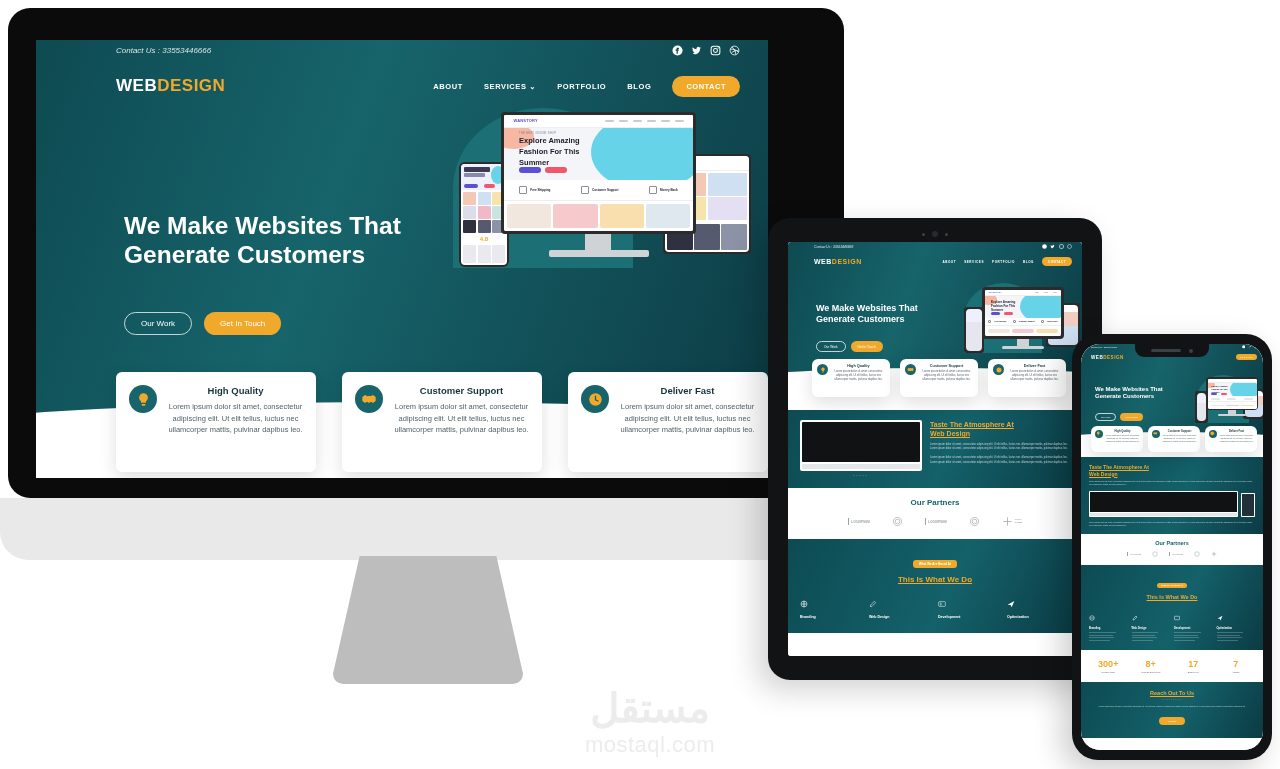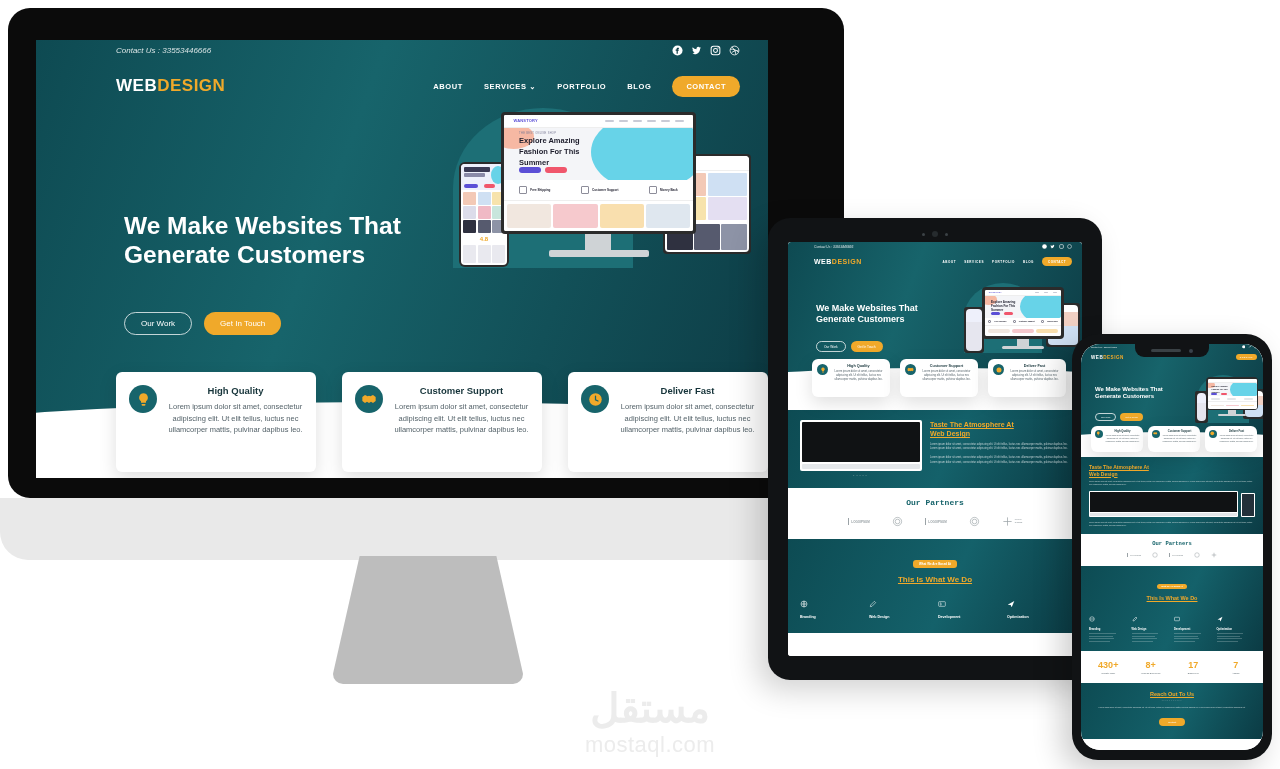--- a/index.html
+++ b/index.html
@@ -178,21 +178,21 @@
   .t .cards { position:absolute; left:24px; top:117px; gap:10px; z-index:6; }
   .t .card { width:78px; height:38px; padding:5px; gap:4px; }
   .t .card-ico { width:11px; height:11px; font-size:6px; }
   .t .card-title { font-size:3.8px; margin-bottom:2px; }
   .t .card-txt { font-size:2.7px; line-height:1.45; }
 
   
   .sec-white { background:#ffffff; }
   .sec-teal { background: linear-gradient(115deg,#0d4b53,#14616a 55%,#0b3b44); }
   .sec-heading-orange { color:#f0a92a; font-weight:700;text-decoration:underline; }
-  .sec-heading-teal { color:#17646b; font-weight:700;font-family:Liberation Mono, monospace; }
+  .sec-heading-teal { color:#17646b; font-weight:700; }
   .lorem { color:#c7d6d8; line-height:1.6; }
   .badge-pill { background:#f0a92a; color:#fff; border-radius:3px; display:inline-block; font-weight:700; }
   .partners { display:flex; align-items:center; justify-content:center; }
   .plogo { color:#9aa2a6; display:flex; align-items:center; gap:2px; font-weight:700; }
   .plogo .mark { background:#9aa2a6; display:block; }
   .svc-row { display:flex; }
   .svc { flex:1; text-align:left; }
   .svc .sico { color:#ffffff; }
   .svc .sname { color:#ffffff; font-weight:700; }
   .svc .sline { background:rgba(255,255,255,.22); }
@@ -914,21 +914,21 @@
               <span class="sline" style="display:block;height:1px;width:70%;margin-top:2px;"></span>
               <span class="sline" style="display:block;height:1px;width:62%;margin-top:1.5px;"></span>
               <span class="sline" style="display:block;height:1px;width:66%;margin-top:1.5px;"></span>
               <span class="sline" style="display:block;height:1px;width:55%;margin-top:1.5px;"></span>
             </div>
           </div>
         </div>
 
         <div class="stats-row" style="padding:9px 6px;">
           <div class="stat">
-            <div class="num" style="font-size:9px;">430+</div>
+            <div class="num" style="font-size:9px;">300+</div>
             <div class="lbl" style="font-size:2.2px;margin-top:2px;">Website Made</div>
           </div>
           <div class="stat">
             <div class="num" style="font-size:9px;">8+</div>
             <div class="lbl" style="font-size:2.2px;margin-top:2px;">Years Of Experience</div>
           </div>
           <div class="stat">
             <div class="num" style="font-size:9px;">17</div>
             <div class="lbl" style="font-size:2.2px;margin-top:2px;">Employees</div>
           </div>

